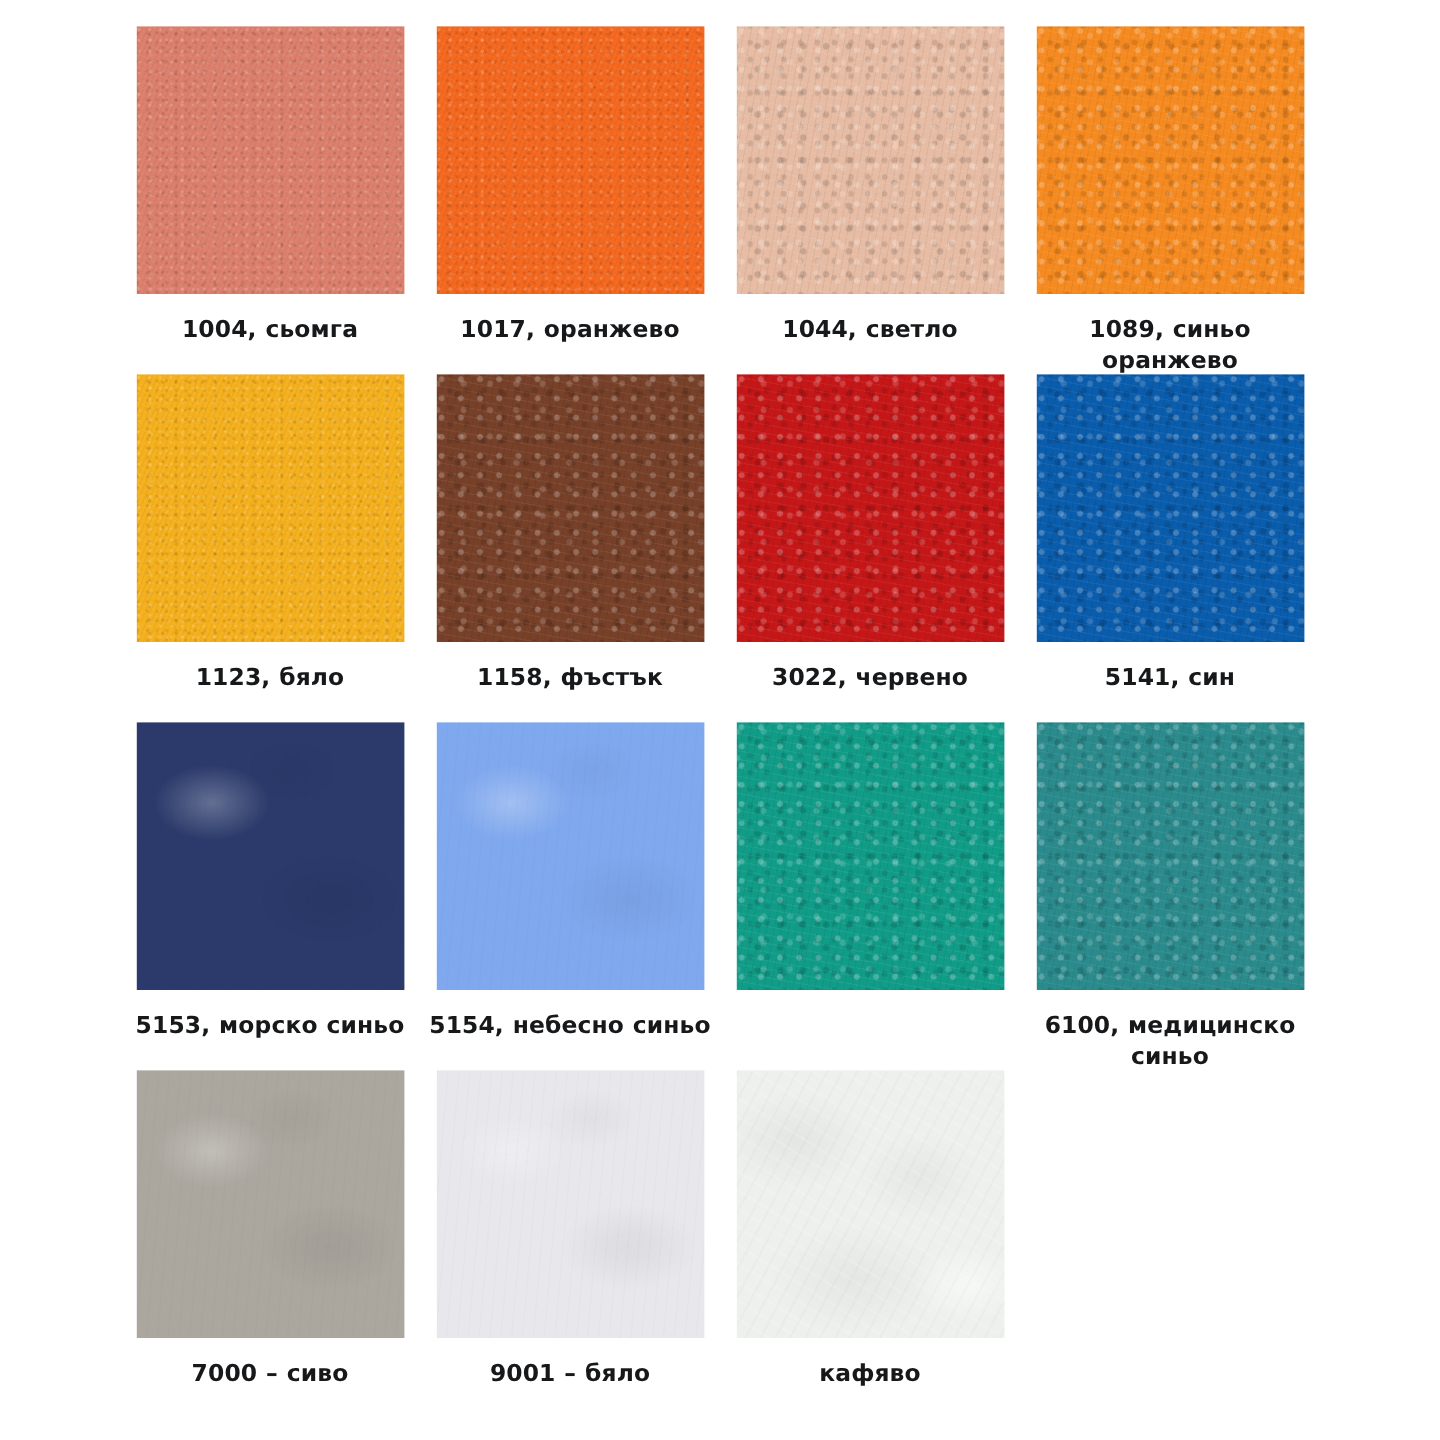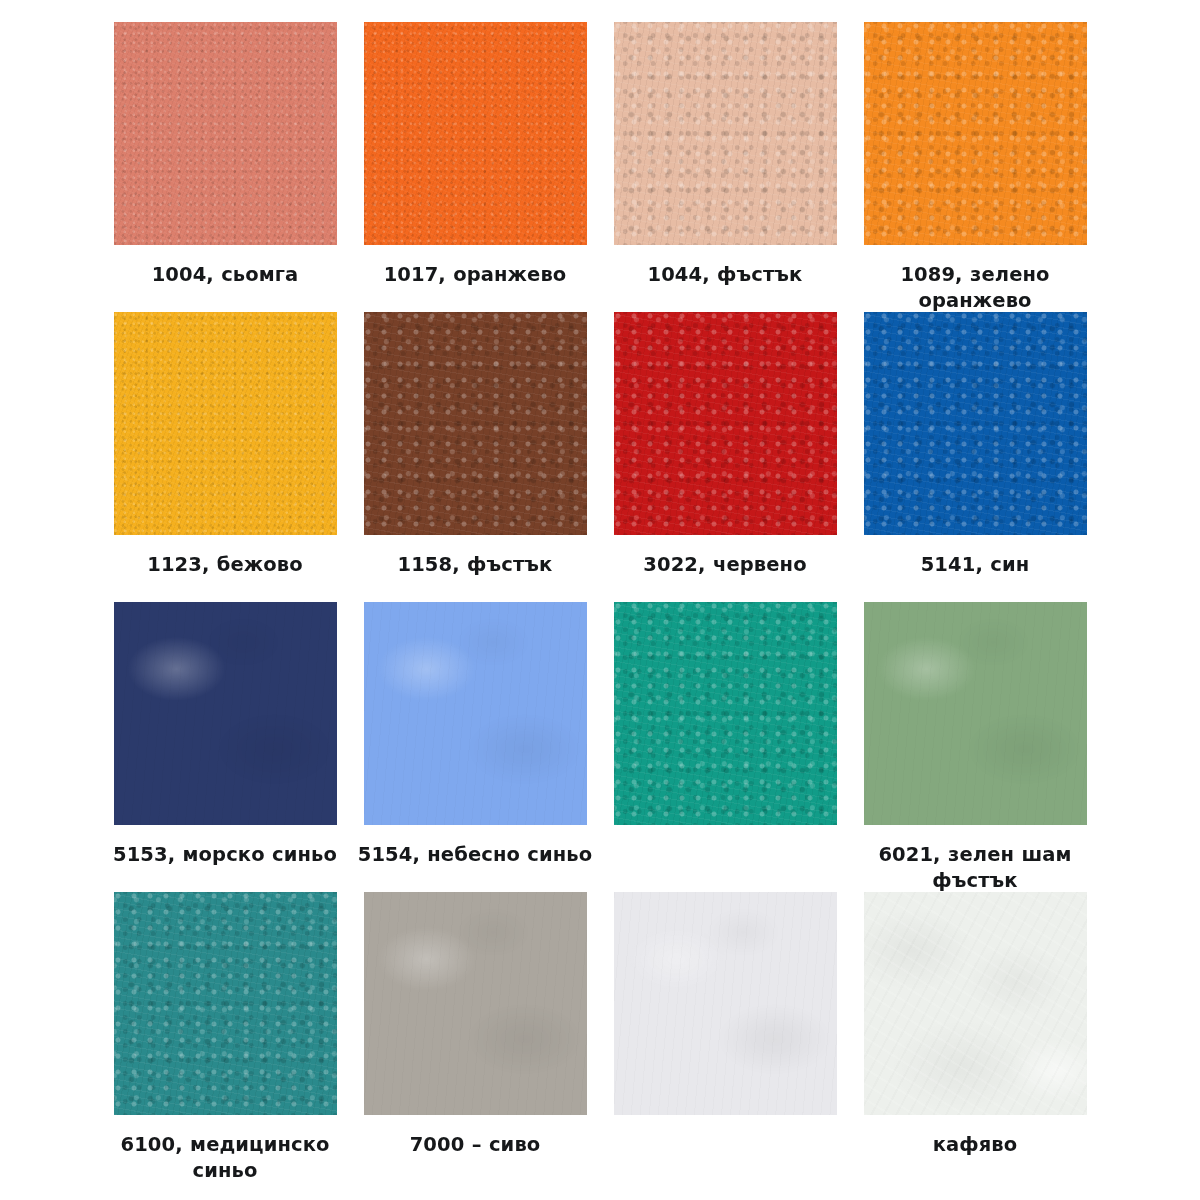--- a/index.html
+++ b/index.html
@@ -133,29 +133,29 @@
     <div class="swatch-cell">
       <div class="swatch-chip grain-fine" style="background-color: rgb(220, 127, 108);"></div>
       <div class="swatch-label">1004, сьомга</div>
     </div>
     <div class="swatch-cell">
       <div class="swatch-chip grain-fine" style="background-color: rgb(244, 104, 31);"></div>
       <div class="swatch-label">1017, оранжево</div>
     </div>
     <div class="swatch-cell">
       <div class="swatch-chip grain-coarse" style="background-color: rgb(231, 188, 164);"></div>
-      <div class="swatch-label">1044, фъстък</div>
+      <div class="swatch-label">1044, светло</div>
     </div>
     <div class="swatch-cell">
       <div class="swatch-chip grain-coarse" style="background-color: rgb(245, 138, 32);"></div>
-      <div class="swatch-label">1089, зелено оранжево</div>
+      <div class="swatch-label">1089, синьо оранжево</div>
     </div>
     <div class="swatch-cell">
       <div class="swatch-chip grain-fine" style="background-color: rgb(245, 176, 30);"></div>
-      <div class="swatch-label">1123, бежово</div>
+      <div class="swatch-label">1123, бяло</div>
     </div>
     <div class="swatch-cell">
       <div class="swatch-chip grain-coarse" style="background-color: rgb(119, 64, 40);"></div>
       <div class="swatch-label">1158, фъстък</div>
     </div>
     <div class="swatch-cell">
       <div class="swatch-chip grain-coarse" style="background-color: rgb(197, 23, 24);"></div>
       <div class="swatch-label">3022, червено</div>
     </div>
     <div class="swatch-cell">
@@ -167,31 +167,28 @@
       <div class="swatch-label">5153, морско синьо</div>
     </div>
     <div class="swatch-cell">
       <div class="swatch-chip grain-smooth" style="background-color: rgb(127, 168, 238);"></div>
       <div class="swatch-label">5154, небесно синьо</div>
     </div>
     <div class="swatch-cell">
       <div class="swatch-chip grain-coarse" style="background-color: rgb(17, 156, 136);"></div>
     </div>
     <div class="swatch-cell">
-      <div class="swatch-chip grain-smooth" style="background-color: rgb(132, 168, 126);"></div>
-      <div class="swatch-label">6021, зелен шам фъстък</div>
-    </div>
-    <div class="swatch-cell">
       <div class="swatch-chip grain-coarse" style="background-color: rgb(42, 138, 140);"></div>
       <div class="swatch-label">6100, медицинско синьо</div>
     </div>
     <div class="swatch-cell">
       <div class="swatch-chip grain-smooth" style="background-color: rgb(171, 166, 158);"></div>
       <div class="swatch-label">7000 – сиво</div>
     </div>
     <div class="swatch-cell">
       <div class="swatch-chip grain-smooth" style="background-color: rgb(232, 232, 236);"></div>
+      <div class="swatch-label">9001 – бяло</div>
     </div>
     <div class="swatch-cell">
       <div class="swatch-chip grain-marble" style="background-color: rgb(237, 240, 236);"></div>
       <div class="swatch-label">кафяво</div>
     </div>
   </main>
 
 </body></html>

